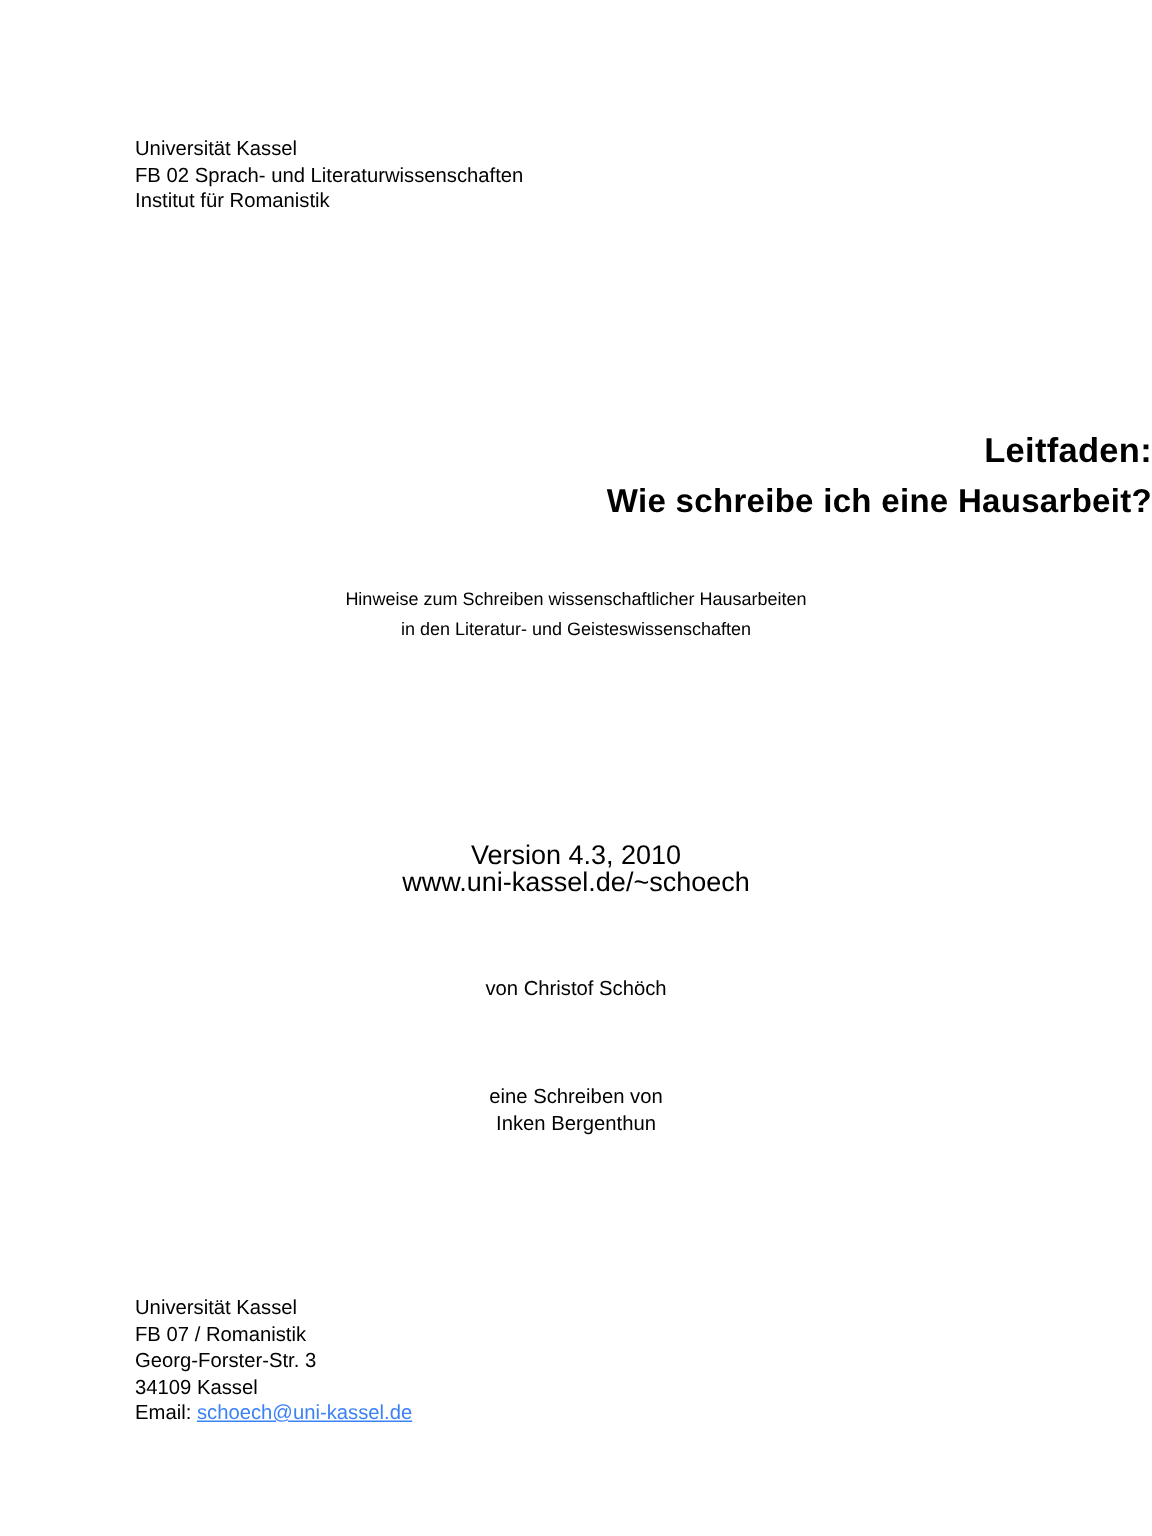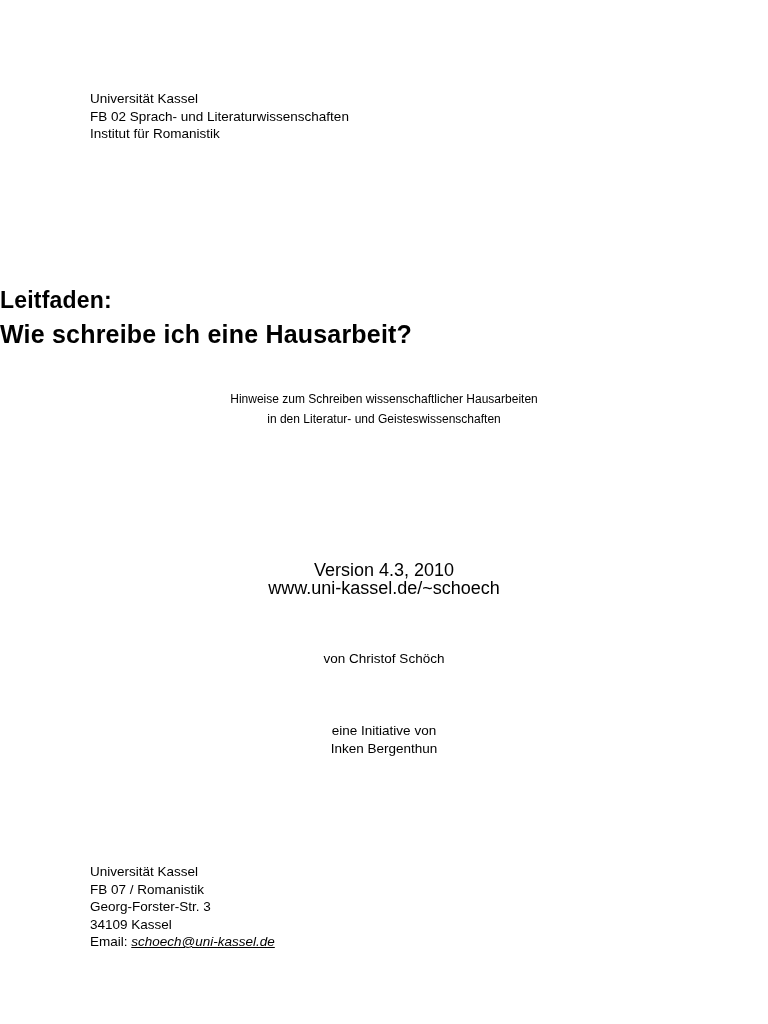--- a/index.html
+++ b/index.html
@@ -29,30 +29,30 @@
     color: #000;
   }
   .header-block div {
     white-space: nowrap;
   }
   .title-block {
     position: absolute;
     left: 0;
     right: 0;
     top: 283px;
-    text-align: left;
+    text-align: right;
   }
   .title-line {
     font-size: 23px;
     font-weight: bold;
     line-height: 34px;
     letter-spacing: 0.2px;
   }
   .title-line.second {
-    font-size: 25px;
+    font-size: 22px;
   }
   .subtitle-block {
     position: absolute;
     left: 0;
     right: 0;
     top: 389px;
     text-align: center;
     font-size: 12px;
     line-height: 20px;
   }
@@ -90,23 +90,22 @@
     font-size: 13.5px;
     line-height: 17.5px;
   }
   .contact-block div {
     white-space: nowrap;
   }
   .email-line {
     display: block;
   }
   .email-link {
-    color: #000000;
+    color: #3b82f6;
     text-decoration: underline;
-    font-style: italic;
   }
   .sp { white-space: pre; }
 </style>
 </head>
 <body>
 
 <div class="page">
 
   <div class="header-block">
     <div>Universität Kassel</div>
@@ -127,21 +126,21 @@
   <div class="version-block">
     <div>Version 4.3, 2010</div>
     <div>www.uni-kassel.de/~schoech</div>
   </div>
 
   <div class="author-block">
     <div>von Christof Schöch</div>
   </div>
 
   <div class="initiative-block">
-    <div>eine Initiative von</div>
+    <div>eine Schreiben von</div>
     <div>Inken Bergenthun</div>
   </div>
 
   <div class="contact-block">
     <div>Universität Kassel</div>
     <div>FB 07 / Romanistik</div>
     <div>Georg-Forster-Str. 3</div>
     <div>34109 Kassel</div>
     <div class="email-line"><span class="sp">Email: </span><a class="email-link" href="#">schoech@uni-kassel.de</a></div>
   </div>

